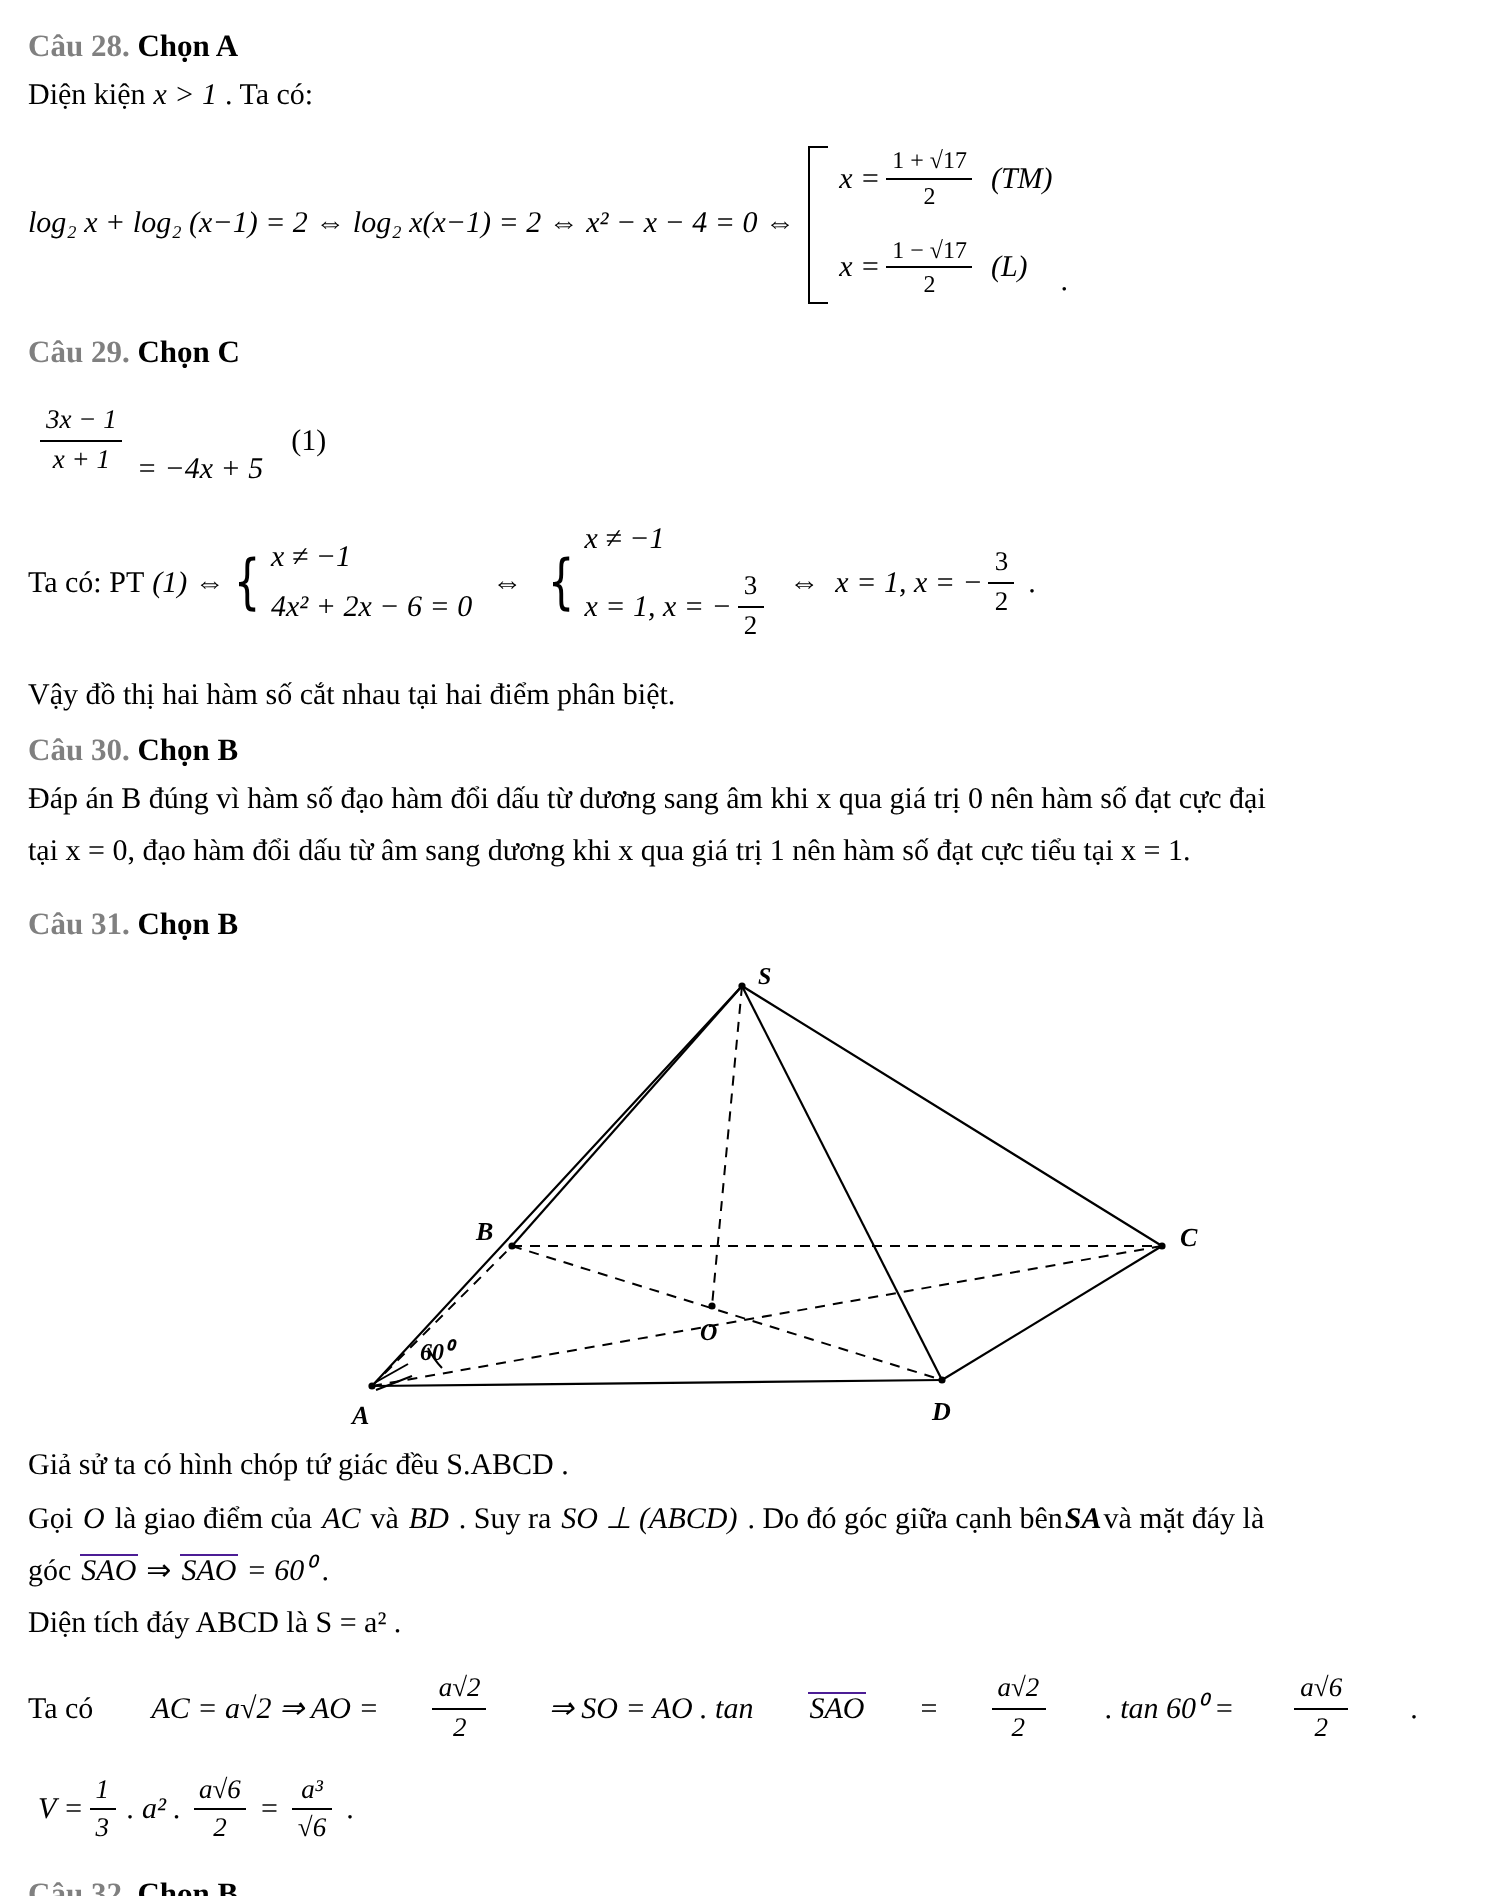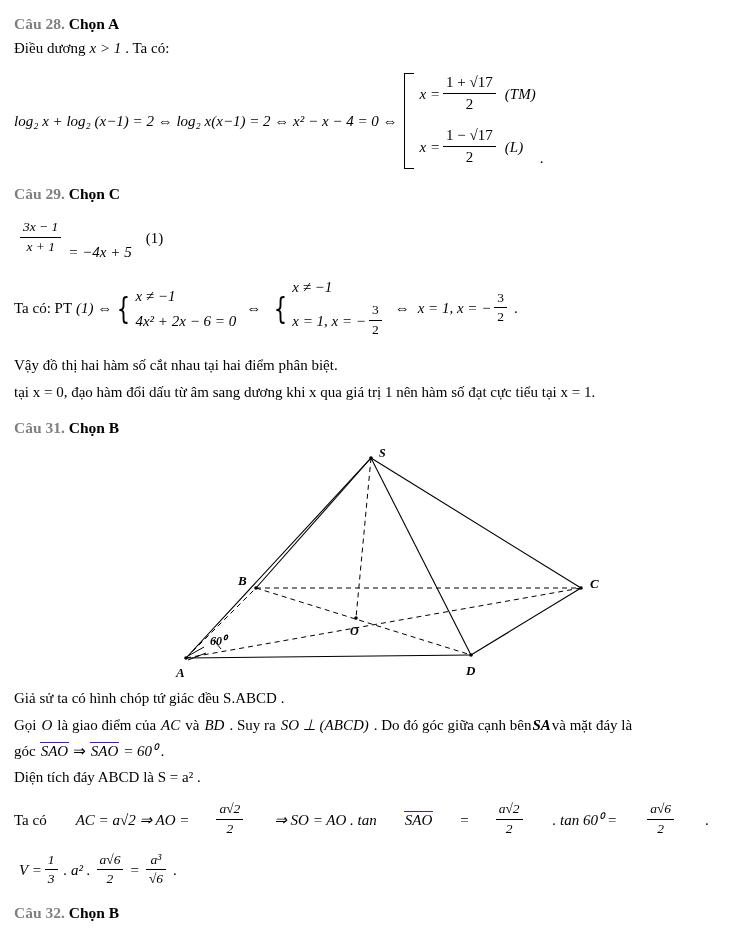--- a/index.html
+++ b/index.html
@@ -55,21 +55,21 @@
   .frac .num {
     padding: 0 3px;
     font-size: 13.5px;
   }
   .frac .den {
     padding: 0 3px;
     border-top: 1px solid #000;
     font-size: 13.5px;
   }
   .frac.big .num, .frac.big .den {
-    font-size: 15px;
+    font-size: 12px;
   }
   .brace {
     display: inline-flex;
     align-items: center;
     margin: 0 2px;
   }
   .brace .bar {
     font-size: 30px;
     line-height: 0.85;
     font-family: "DejaVu Sans", sans-serif;
@@ -119,21 +119,21 @@
 <body>
 
 <div class="page">
 
   <div class="q-head">
     <span>Câu 28.</span>
     <span class="ans">Chọn A</span>
   </div>
 
   <div class="line mathrow">
-    <span>Điều dương</span>
+    <span>Diện kiện</span>
     <span class="it" style="margin:0 4px;">x &gt; 1</span>
     <span>. Ta có:</span>
   </div>
 
   <div class="line mathrow" style="margin-top:14px;margin-bottom:16px;">
     <span class="it">log₂ x + log₂ (x−1) = 2 ⇔ log₂ x(x−1) = 2 ⇔ x² − x − 4 = 0 ⇔</span>
     <span class="bigbracket">
       <span class="bk"></span>
       <span class="rows">
         <span class="mathrow">
@@ -199,21 +199,26 @@
     <span class="it">x = 1, x = −</span>
     <span class="frac">
       <span class="num">3</span>
       <span class="den">2</span>
     </span>
     <span class="trailing-dot">.</span>
   </div>
 
   <div class="line" style="margin-top:14px;">Vậy đồ thị hai hàm số cắt nhau tại hai điểm phân biệt.</div>
 
-
+  <div class="q-head">
+    <span>Câu 30.</span>
+    <span class="ans">Chọn B</span>
+  </div>
+
+  <div class="line">Đáp án B đúng vì hàm số đạo hàm đổi dấu từ dương sang âm khi x qua giá trị 0 nên hàm số đạt cực đại</div>
   <div class="line">tại x = 0, đạo hàm đổi dấu từ âm sang dương khi x qua giá trị 1 nên hàm số đạt cực tiểu tại x = 1.</div>
 
   <div class="q-head" style="margin-top:16px;">
     <span>Câu 31.</span>
     <span class="ans">Chọn B</span>
   </div>
 
   <div class="fig">
     <svg width="500" height="240" viewBox="0 0 500 240">
 

